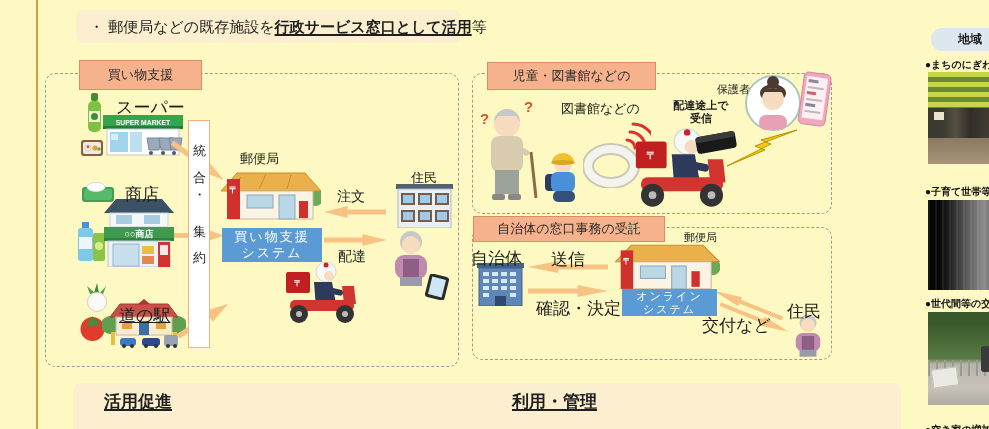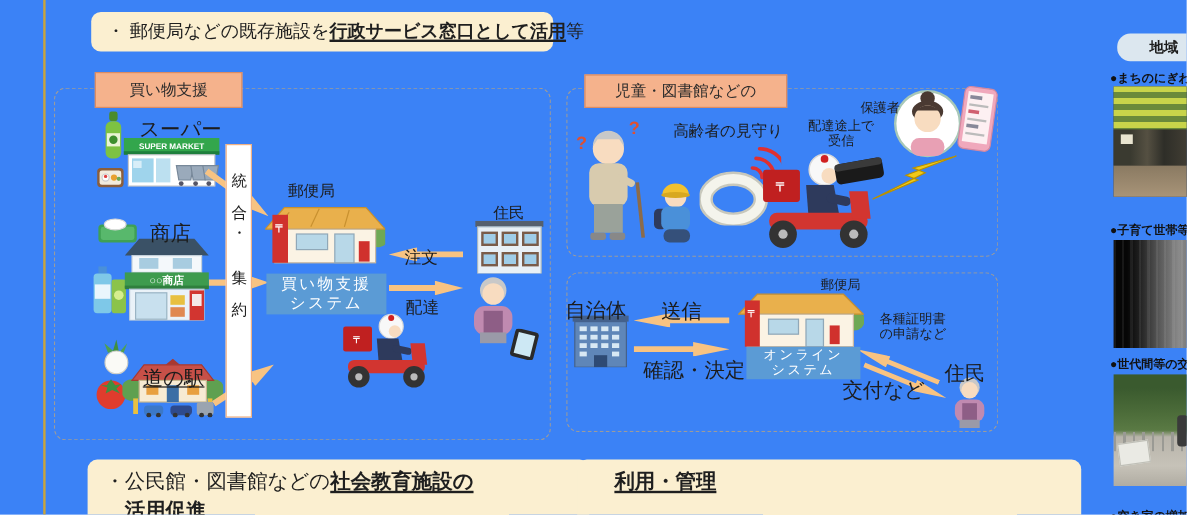--- a/index.html
+++ b/index.html
@@ -1,34 +1,34 @@
 <!DOCTYPE html>
 <html style="--cream: #FBEFD0; --salmon: #F5B28C; --salmon_border: #DB8C63; --blue: #5B9BD5; --arrow: #F8C382; --gold: #C9A43A; --dash: #9b9b9b; --sidebar_header_bg: #DCE7EF;"><head>
 <meta charset="utf-8">
 <style>
   html,body{margin:0;padding:0;background:#fff;}
-  #canvas{position:relative;width:989px;height:429px;overflow:hidden;background:#3b82f6;
+  #canvas{position:relative;width:989px;height:429px;overflow:hidden;background:#fef9c3;
     font-family:"Liberation Sans","DejaVu Sans",sans-serif;color:#1c1c1c;}
   .abs{position:absolute;}
   .lbl{position:absolute;white-space:nowrap;color:#1c1c1c;font-size:17px;z-index:4;}
   .hdr{position:absolute;background:var(--salmon,#F5B28C);border:1px solid var(--salmon_border,#DB8C63);
     color:#2b2b2b;display:flex;align-items:center;justify-content:center;font-size:13px;z-index:5;}
   .dash{position:absolute;border:1.6px dashed var(--dash,#9b9b9b);border-radius:10px;z-index:0;}
   .cream{position:absolute;background:var(--cream,#FBEFD0);border-radius:8px;color:#1f1f1f;z-index:6;}
   .em{font-weight:bold;text-decoration:underline;text-decoration-thickness:2px;text-underline-offset:2px;}
   .bluebox{position:absolute;background:var(--blue,#5B9BD5);color:#fff;display:flex;flex-direction:column;
     align-items:center;justify-content:center;z-index:3;letter-spacing:2px;}
   .arrow{position:absolute;background:var(--arrow,#F8C382);z-index:1;}
   .ar{clip-path:polygon(0 30%,62% 30%,62% 0,100% 50%,62% 100%,62% 70%,0 70%);}
   .al{clip-path:polygon(100% 30%,38% 30%,38% 0,0 50%,38% 100%,38% 70%,100% 70%);}
   .photo{position:absolute;z-index:2;}
   svg{display:block;}
   svg text{font-family:"Liberation Sans","DejaVu Sans",sans-serif;}
   .sideitem{position:absolute;font-size:10px;font-weight:bold;white-space:nowrap;z-index:4;color:#111;}
-  .twoline{display:flex;flex-direction:column;align-items:center;line-height:1.2;}
+  .twoline{display:flex;flex-direction:column;align-items:center;line-height:1.2;font-weight:bold;}
 </style>
 </head>
 <body>
 
 <div id="canvas">
 
   <div class="abs" style="left:36px;top:0;width:2px;height:429px;background:var(--gold,#C9A43A);"></div>
 
   <div class="cream" style="left:76px;top:10px;width:372px;height:33px;font-size:15px;line-height:33px;padding-left:13px;white-space:nowrap;">
     <span>・ 郵便局などの既存施設を</span><span class="em">行政サービス窓口として活用</span><span>等</span>
@@ -157,21 +157,21 @@
     <rect x="26" y="28" width="26" height="13" fill="#B8D8E8" stroke="#90A8B8"></rect>
     <rect x="58" y="28" width="16" height="24" fill="#B8D8E8" stroke="#90A8B8"></rect>
     <rect x="78" y="34" width="9" height="17" fill="#D0312D"></rect>
   </svg>
 
   <div class="bluebox" style="left:222px;top:228px;width:100px;height:34px;font-size:13px;line-height:16px;">
     <span>買い物支援</span>
     <span>システム</span>
   </div>
 
-  <div class="lbl" style="left:337px;top:206px;font-size:14px;font-family:Liberation Mono, monospace;">注文</div>
+  <div class="lbl" style="left:337px;top:188px;font-size:14px;font-family:Liberation Mono, monospace;">注文</div>
   <div class="arrow al" style="left:324px;top:206px;width:62px;height:12px;"></div>
   <div class="arrow ar" style="left:324px;top:234px;width:62px;height:12px;"></div>
   <div class="lbl" style="left:338px;top:248px;font-size:14px;">配達</div>
 
   <div class="lbl" style="left:411px;top:169px;font-size:13px;">住民</div>
   <svg class="abs" style="left:396px;top:184px;" width="57" height="44" viewBox="0 0 57 44">
     <rect x="0" y="0" width="57" height="5" fill="#55606E"></rect>
     <rect x="2" y="5" width="53" height="39" fill="#E8F0F6" stroke="#A8B8C4"></rect>
     <g fill="#9FCDE8" stroke="#7A5C49" stroke-width="2">
       <rect x="6" y="10" width="12" height="10"></rect>
@@ -232,21 +232,21 @@
 
   <svg class="abs" style="left:543px;top:144px;" width="40" height="64" viewBox="0 0 40 64">
     <circle cx="20" cy="20" r="9" fill="#F8DCC0"></circle>
     <path d="M9,18 a11,9 0 0 1 22,0 z" fill="#F2C12E"></path>
       <ellipse cx="20" cy="18.5" rx="12" ry="2.5" fill="#D8A820"></ellipse>
     <rect x="2" y="30" width="11" height="17" rx="4" fill="#2E3A5C"></rect>
     <rect x="8" y="28" width="24" height="20" rx="6" fill="#4A90D9"></rect>
     <rect x="10" y="47" width="22" height="11" rx="5" fill="#35507A"></rect>
   </svg>
 
-  <div class="lbl" style="left:561px;top:100px;font-size:13px;">高齢者の見守り</div>
+  <div class="lbl" style="left:561px;top:100px;font-size:13px;">図書館などの</div>
 
   <svg class="abs" style="left:583px;top:114px;" width="68" height="74" viewBox="0 0 68 74">
     <g fill="none" stroke="#E03030" stroke-width="3" stroke-linecap="round">
       <path d="M44,26 a8 8 0 0 1 8 8"></path>
       <path d="M47,18 a15 15 0 0 1 15 15"></path>
       <path d="M50,10 a22 22 0 0 1 22 22"></path>
     </g>
     <circle cx="42" cy="35" r="3" fill="#E03030"></circle>
     <ellipse cx="28" cy="52" rx="23" ry="17" fill="none" stroke="#C8C8BC" stroke-width="12"></ellipse>
     <ellipse cx="28" cy="52" rx="23" ry="17" fill="none" stroke="#F4F4EC" stroke-width="8"></ellipse>
@@ -300,20 +300,23 @@
         <rect x="61" y="41" width="16" height="2" fill="#bbb"></rect>
     </g>
   </svg>
 
   <svg class="abs" style="left:727px;top:128px;" width="72" height="40" viewBox="0 0 72 40">
     <polygon points="70,2 34,12 44,16 0,38 38,22 28,18" fill="#F2C918" stroke="#B89000" stroke-width="1"></polygon>
   </svg>
 
 
   <div class="dash" style="left:472px;top:227px;width:358px;height:131px;"></div>
+  <div class="hdr" style="left:473px;top:216px;width:190px;height:24px;">
+    <span>自治体の窓口事務の受託</span>
+  </div>
 
   <div class="lbl" style="left:471px;top:247px;">自治体</div>
   <svg class="abs" style="left:477px;top:261px;" width="47" height="45" viewBox="0 0 47 45">
     <rect x="0" y="2" width="47" height="5" fill="#44618C"></rect>
     <rect x="2" y="7" width="43" height="38" fill="#5F86B8" stroke="#44618C"></rect>
     <g fill="#D8E8F4">
       <rect x="6" y="11" width="6" height="4"></rect>
         <rect x="15" y="11" width="6" height="4"></rect>
         <rect x="24" y="11" width="6" height="4"></rect>
         <rect x="33" y="11" width="6" height="4"></rect>
@@ -345,39 +348,34 @@
     <text x="11" y="23" text-anchor="middle" font-size="8" font-weight="bold" fill="#fff">〒</text>
     <rect x="24" y="25" width="24" height="12" fill="#B8D8E8" stroke="#90A8B8"></rect>
     <rect x="54" y="25" width="14" height="22" fill="#B8D8E8" stroke="#90A8B8"></rect>
     <rect x="73" y="30" width="8" height="15" fill="#D0312D"></rect>
   </svg>
   <div class="bluebox" style="left:622px;top:289px;width:95px;height:27px;font-size:11px;line-height:13px;">
     <span>オンライン</span>
     <span>システム</span>
   </div>
 
-  <div class="lbl twoline" style="left:733px;top:260px;width:72px;font-size:11px;align-items:flex-start;">
-    <span>各種証明書</span>
-    <span>の申請など</span>
-  </div>
   <div class="arrow al" style="left:714px;top:286px;width:74px;height:10px;transform:rotate(22deg);transform-origin:left center;"></div>
   <div class="arrow ar" style="left:720px;top:299px;width:74px;height:10px;transform:rotate(22deg);transform-origin:left center;"></div>
   <div class="lbl" style="left:702px;top:314px;">交付など</div>
 
   <div class="lbl" style="left:787px;top:300px;">住民</div>
   <svg class="abs" style="left:790px;top:313px;" width="36" height="46" viewBox="0 0 44 60">
     <circle cx="22" cy="13" r="11" fill="#C8C8C8"></circle>
       <circle cx="22" cy="16" r="9" fill="#F8DCC0"></circle>
     <rect x="6" y="26" width="32" height="24" rx="9" fill="#C08AB0"></rect>
       <rect x="14" y="30" width="16" height="20" fill="#8E5E86"></rect>
     <rect x="11" y="48" width="22" height="9" fill="#9A9AA8"></rect>
   </svg>
 
   <div class="cream" style="left:73px;top:383px;width:390px;height:62px;font-size:17px;line-height:24px;padding:7px 14px;">
-    <div><span>・公民館・図書館などの</span><span class="em">社会教育施設の</span></div>
     <div style="padding-left:17px;"><span class="em">活用促進</span></div>
   </div>
   <div class="cream" style="left:481px;top:383px;width:392px;height:62px;font-size:17px;line-height:24px;padding:7px 14px;">
     <div style="padding-left:17px;"><span class="em">利用・管理</span></div>
   </div>
 
   <div class="abs" style="left:931px;top:28px;width:78px;height:23px;background:var(--sidebar_header_bg,#DCE7EF);border-radius:11px;
               font-size:12px;font-weight:bold;line-height:23px;padding-left:27px;z-index:4;">
     <span>地域</span>
   </div>

